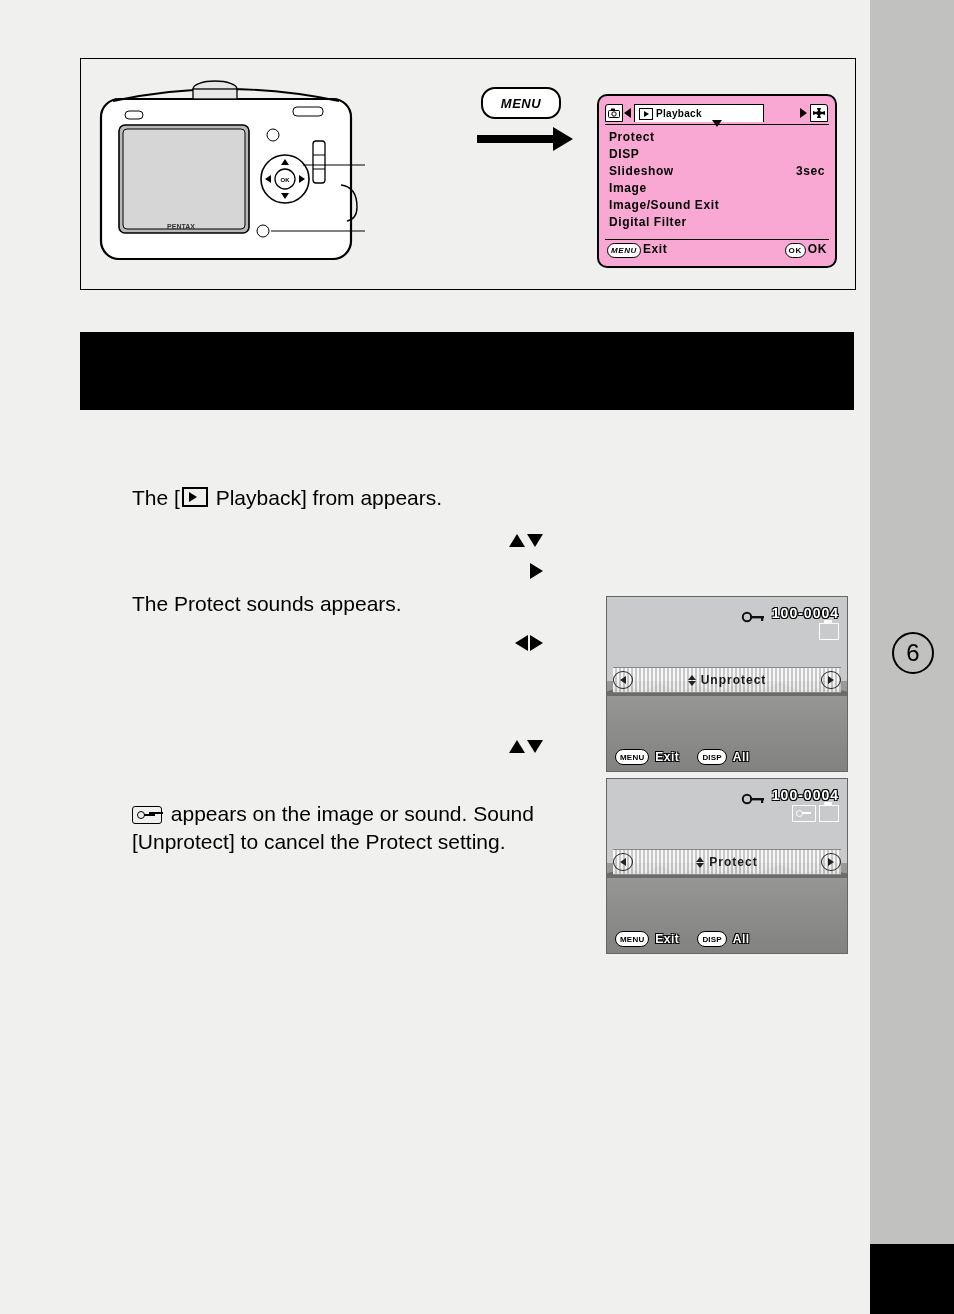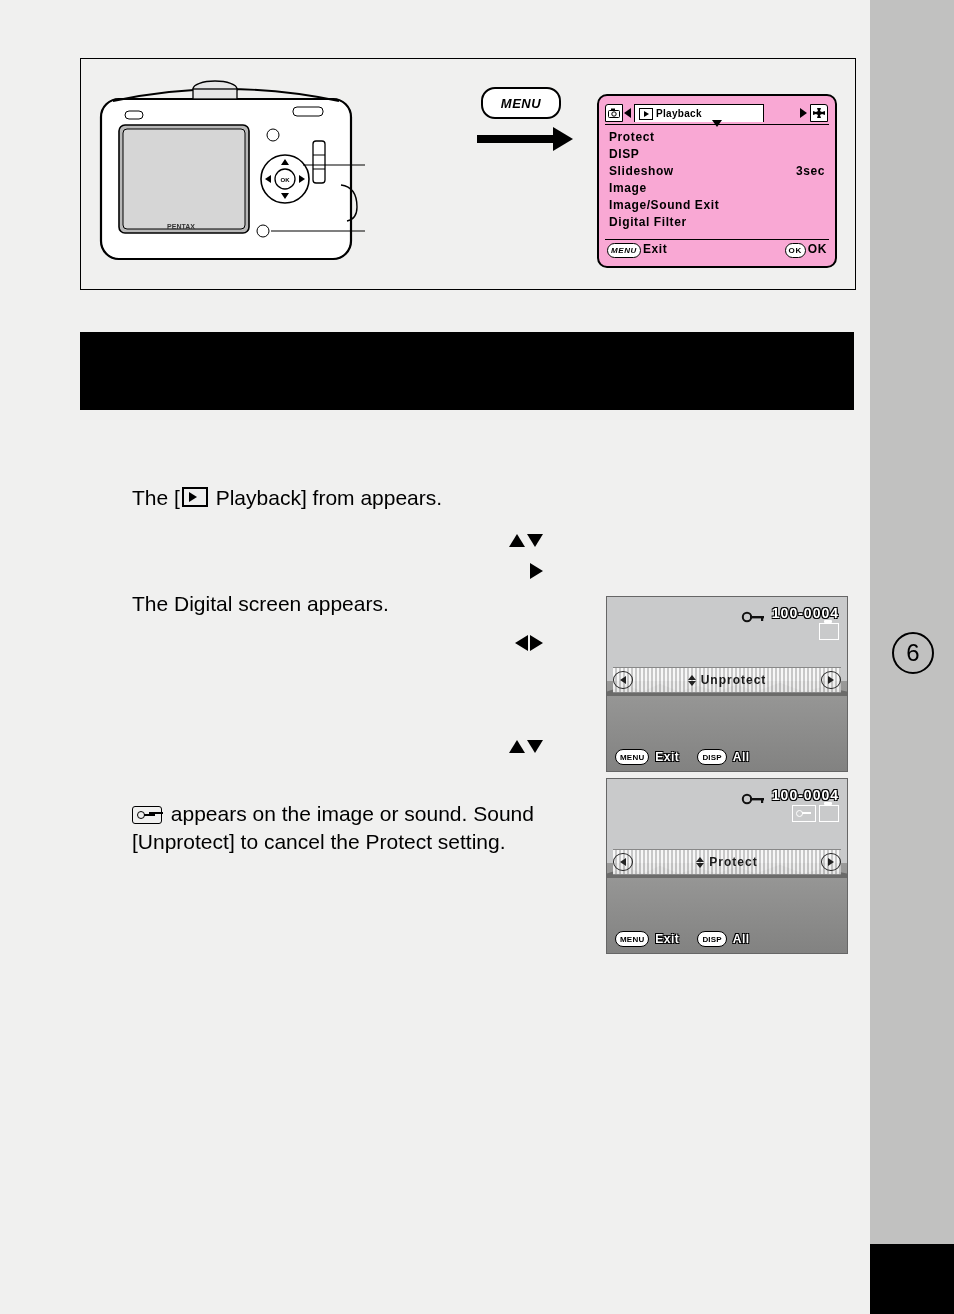--- a/index.html
+++ b/index.html
@@ -405,21 +405,21 @@
         <span>The [</span><span class="playback-chip"></span><span> Playback] from appears.</span>
       </div>
 
       <div class="step-text" style="text-align:right;width:412px;margin-top:14px">
         <span class="t-up"></span><span class="t-down"></span>
       </div>
       <div class="step-text" style="text-align:right;width:412px;margin-top:4px">
         <span class="t-right"></span>
       </div>
 
-      <div class="step-text" style="margin-top:4px">The Digital screen appears.</div>
+      <div class="step-text" style="margin-top:4px">The Protect sounds appears.</div>
 
       <div class="step-text" style="text-align:right;width:412px;margin-top:12px">
         <span class="t-left"></span><span class="t-right"></span>
       </div>
 
       <div style="height:74px"></div>
       <div class="step-text" style="text-align:right;width:412px;">
         <span class="t-up"></span><span class="t-down"></span>
       </div>
 

